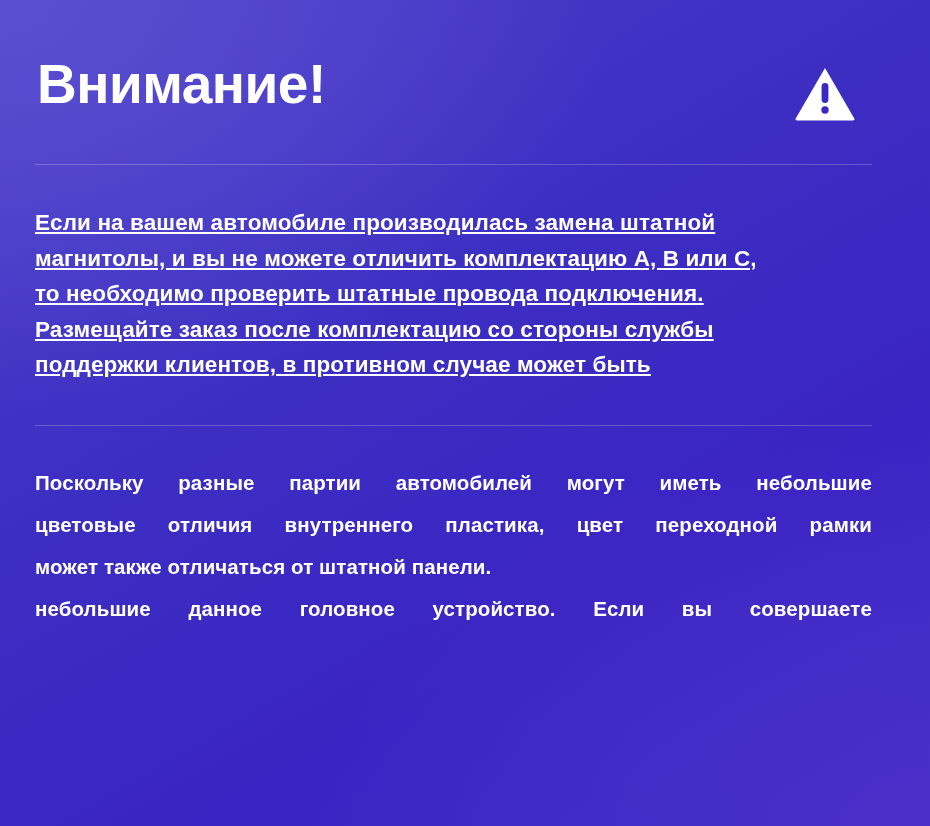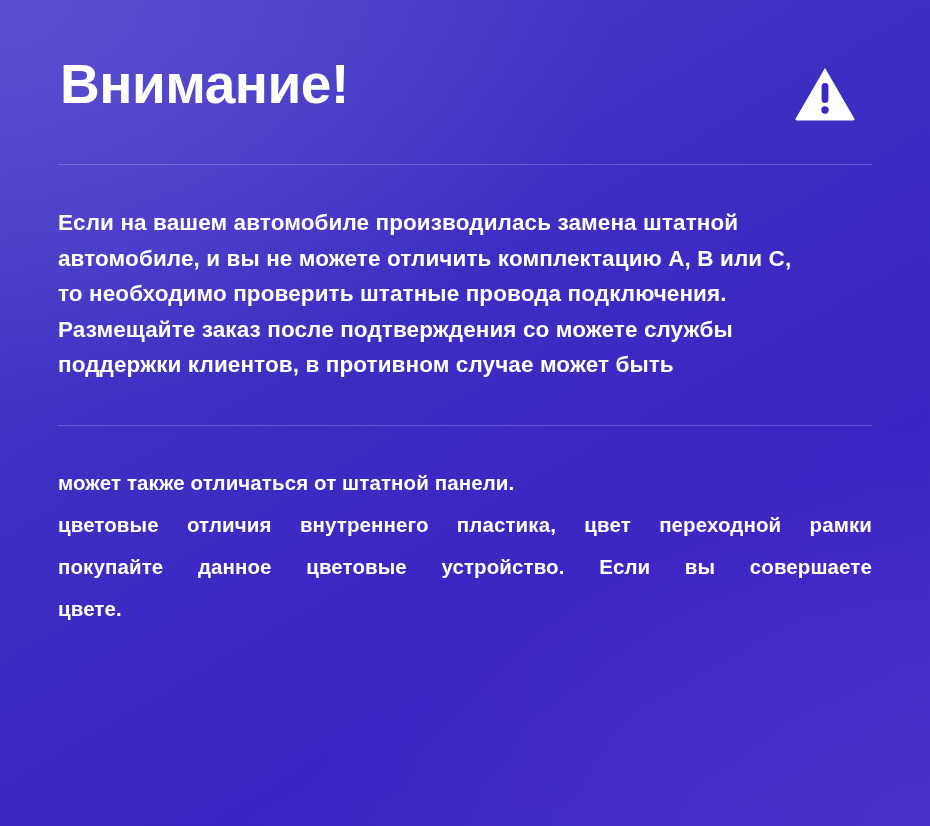--- a/index.html
+++ b/index.html
@@ -11,21 +11,21 @@
     height: 826px;
     font-family: "Liberation Sans", sans-serif;
     background: #3b2fc0;
     overflow: hidden;
   }
   #notice-card {
     position: relative;
     width: 930px;
     height: 826px;
     box-sizing: border-box;
-    padding: 56px 58px 0 58px;
+    padding: 56px 58px 0 35px;
     background:
       radial-gradient(120% 90% at 0% 0%, #5a4fd0 0%, rgba(90,79,208,0) 55%),
       radial-gradient(110% 80% at 100% 100%, #4a2fc8 0%, rgba(74,47,200,0) 60%),
       linear-gradient(150deg, #4b3ec9 0%, #3d2fc2 38%, #3a24c3 70%, #3f2cc8 100%);
     color: #ffffff;
     overflow: hidden;
   }
   .header-row {
     display: flex;
     align-items: flex-start;
@@ -48,20 +48,21 @@
     height: 1px;
     background: rgba(255,255,255,0.22);
     margin: 38px 0 0 0;
   }
   #block-one {
     margin-top: 40px;
     font-size: 22.5px;
     line-height: 1.58;
     font-weight: bold;
     letter-spacing: 0.1px;
+    text-decoration: underline;
   }
   #block-one .line {
     display: block;
     white-space: nowrap;
   }
   .divider.second {
     margin-top: 42px;
   }
   #block-two {
     margin-top: 36px;
@@ -100,32 +101,32 @@
         <rect x="27.6" y="17" width="6.8" height="20" rx="3.4" fill="#3a28c4"></rect>
         <circle cx="31" cy="44" r="3.7" fill="#3a28c4"></circle>
       </svg>
     </span>
   </div>
 
   <div class="divider first"></div>
 
   <div id="block-one">
     <span class="line">Если на вашем автомобиле производилась замена штатной</span>
-    <span class="line">автомобиле, и вы не можете отличить комплектацию A, B или C,</span>
+    <span class="line">магнитолы, и вы не можете отличить комплектацию A, B или C,</span>
     <span class="line">то необходимо проверить штатные провода подключения.</span>
-    <span class="line">Размещайте заказ после подтверждения со можете службы</span>
+    <span class="line">Размещайте заказ после комплектацию со стороны службы</span>
     <span class="line">поддержки клиентов, в противном случае может быть</span>
   </div>
 
   <div class="divider second"></div>
 
   <div id="block-two">
     <p class="para justified">
+      <span class="line">Поскольку разные партии автомобилей могут иметь небольшие</span>
+      <span class="line">цветовые отличия внутреннего пластика, цвет переходной рамки</span>
       <span class="line last">может также отличаться от штатной панели.</span>
-      <span class="line">цветовые отличия внутреннего пластика, цвет переходной рамки</span>
     </p>
     <p class="para justified">
-      <span class="line">покупайте данное цветовые устройство. Если вы совершаете</span>
-      <span class="line last">цвете.</span>
+      <span class="line">небольшие данное головное устройство. Если вы совершаете</span>
     </p>
   </div>
 
 </div>
 
 </body></html>

